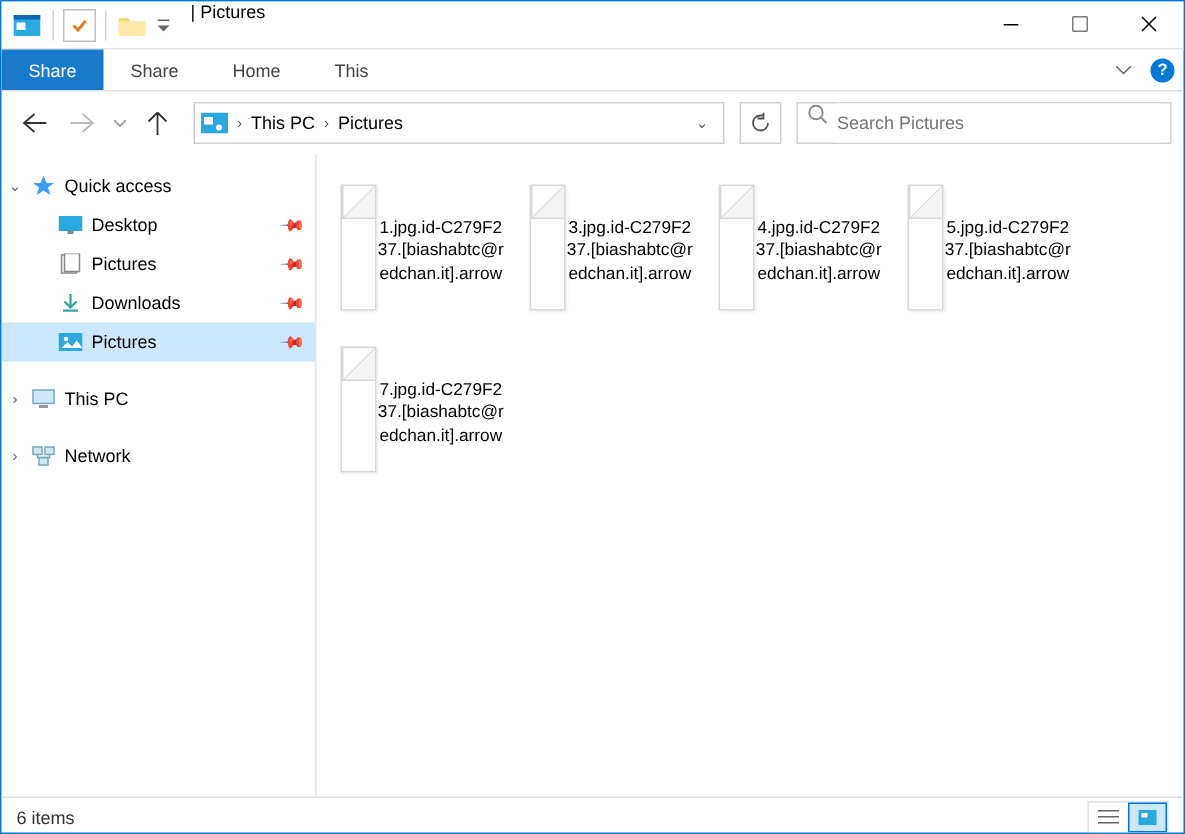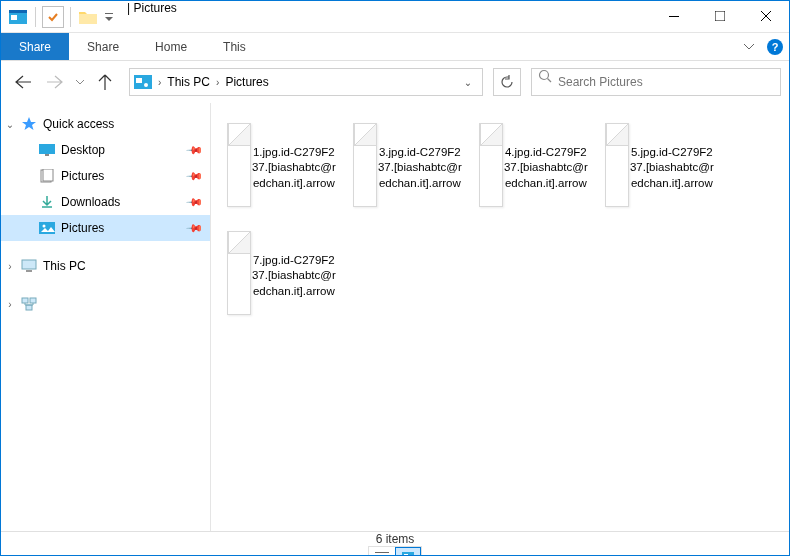--- a/index.html
+++ b/index.html
@@ -49,21 +49,21 @@
 .tree-gap { height: 12px; }
 
 .content { flex: 1; padding: 16px 12px; display: flex; flex-wrap: wrap; align-content: flex-start; gap: 10px 8px; position: relative; overflow: hidden; }
 .file-item { width: 118px; display: flex; align-items: center; cursor: default; padding: 4px; }
 .file-thumb { width: 68px; height: 84px; position: relative; margin-bottom: 6px; }
 .file-page { width: 100%; height: 100%; background: #fff; border: 1px solid #d8d8d8; position: relative; box-shadow: 1px 1px 2px rgba(0,0,0,0.08); }
 .file-fold { position: absolute; top: 0; right: 0; width: 22px; height: 22px; background: linear-gradient(135deg, #fff 0%, #fff 48%, #d8d8d8 50%, #f4f4f4 52%, #f4f4f4 100%); border-left: 1px solid #d8d8d8; border-bottom: 1px solid #d8d8d8; }
 .file-name { font-size: 11.5px; text-align: center; line-height: 1.35; word-break: break-all; color: #000; }
 
 
-.statusbar { height: 26px; border-top: 1px solid #e0e0e0; display: flex; align-items: center; padding: 0 10px; font-size: 12px; color: #333; flex-direction: column; }
+.statusbar { height: 26px; border-top: 1px solid #e0e0e0; display: flex; align-items: center; padding: 0 10px; font-size: 12px; color: #333; }
 .statusbar .spacer { flex: 1; }
 .view-toggle { display: flex; gap: 0; border: 1px solid #e0e0e0; }
 .view-btn { width: 26px; height: 20px; display: flex; align-items: center; justify-content: center; }
 .view-btn.active { background: #cce8ff; border: 1px solid #0078d7; }
 
 
 svg { display: block; }
 </style>
 </head>
 <body>
@@ -273,20 +273,21 @@
     <div class="tree-item">
       <span class="tree-chev">›</span>
       <span class="tree-icon">
         <svg width="16" height="14" viewBox="0 0 16 14">
             <rect x="1" y="1" width="6" height="5" fill="#cde8f8" stroke="#7ab"></rect>
             <rect x="9" y="1" width="6" height="5" fill="#cde8f8" stroke="#7ab"></rect>
             <rect x="5" y="8" width="6" height="5" fill="#cde8f8" stroke="#7ab"></rect>
             <path d="M4 6 L4 8 L8 8 M12 6 L12 8 L8 8" stroke="#7ab" fill="none"></path>
           </svg>
       </span>
+      <span class="tree-label">Network</span>
     </div>
 
   </div>
 
   <div class="content" id="file-grid">
 
   <div class="file-item">
         <div class="file-thumb">
           <div class="file-page">
             <div class="file-fold"></div>

